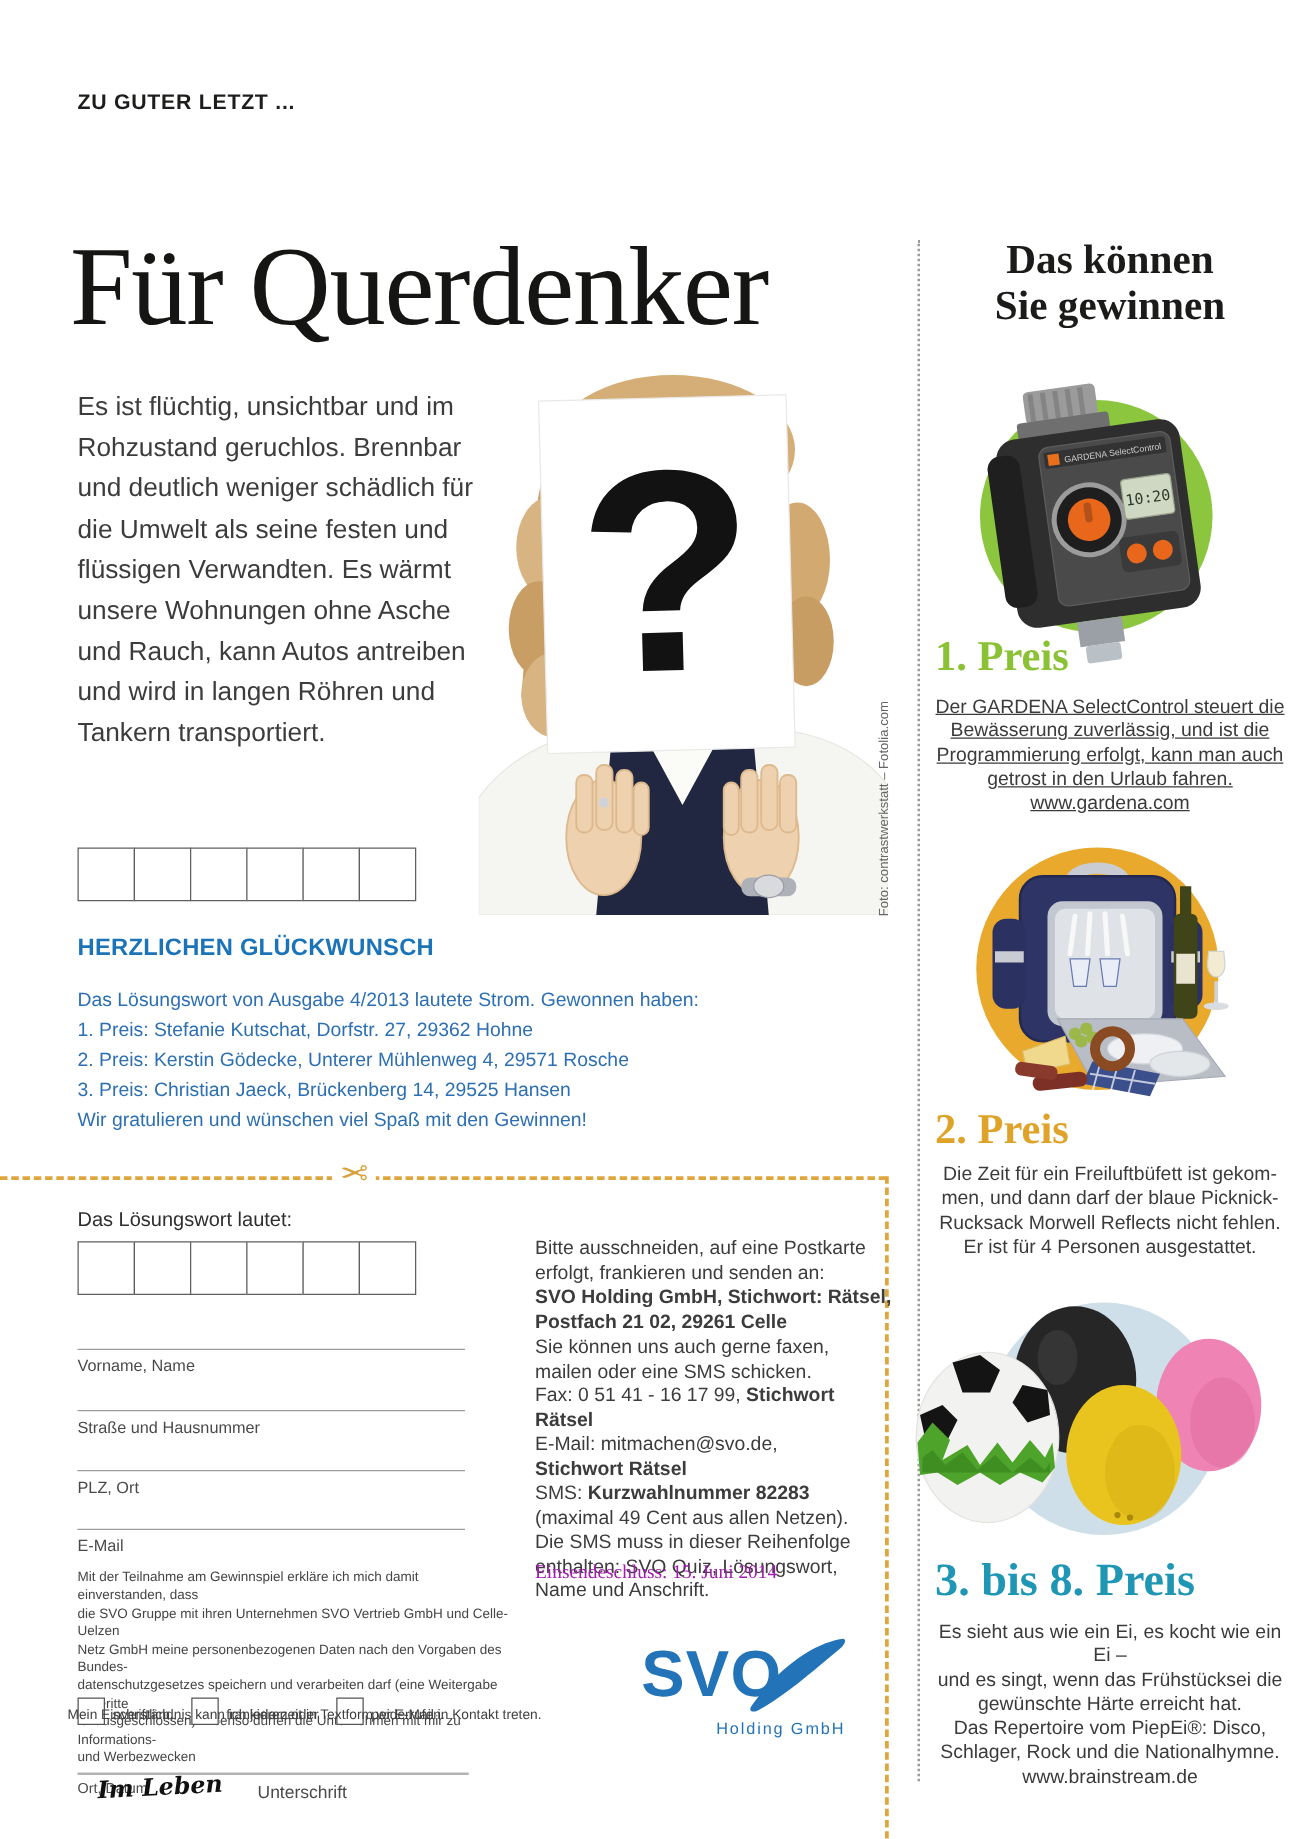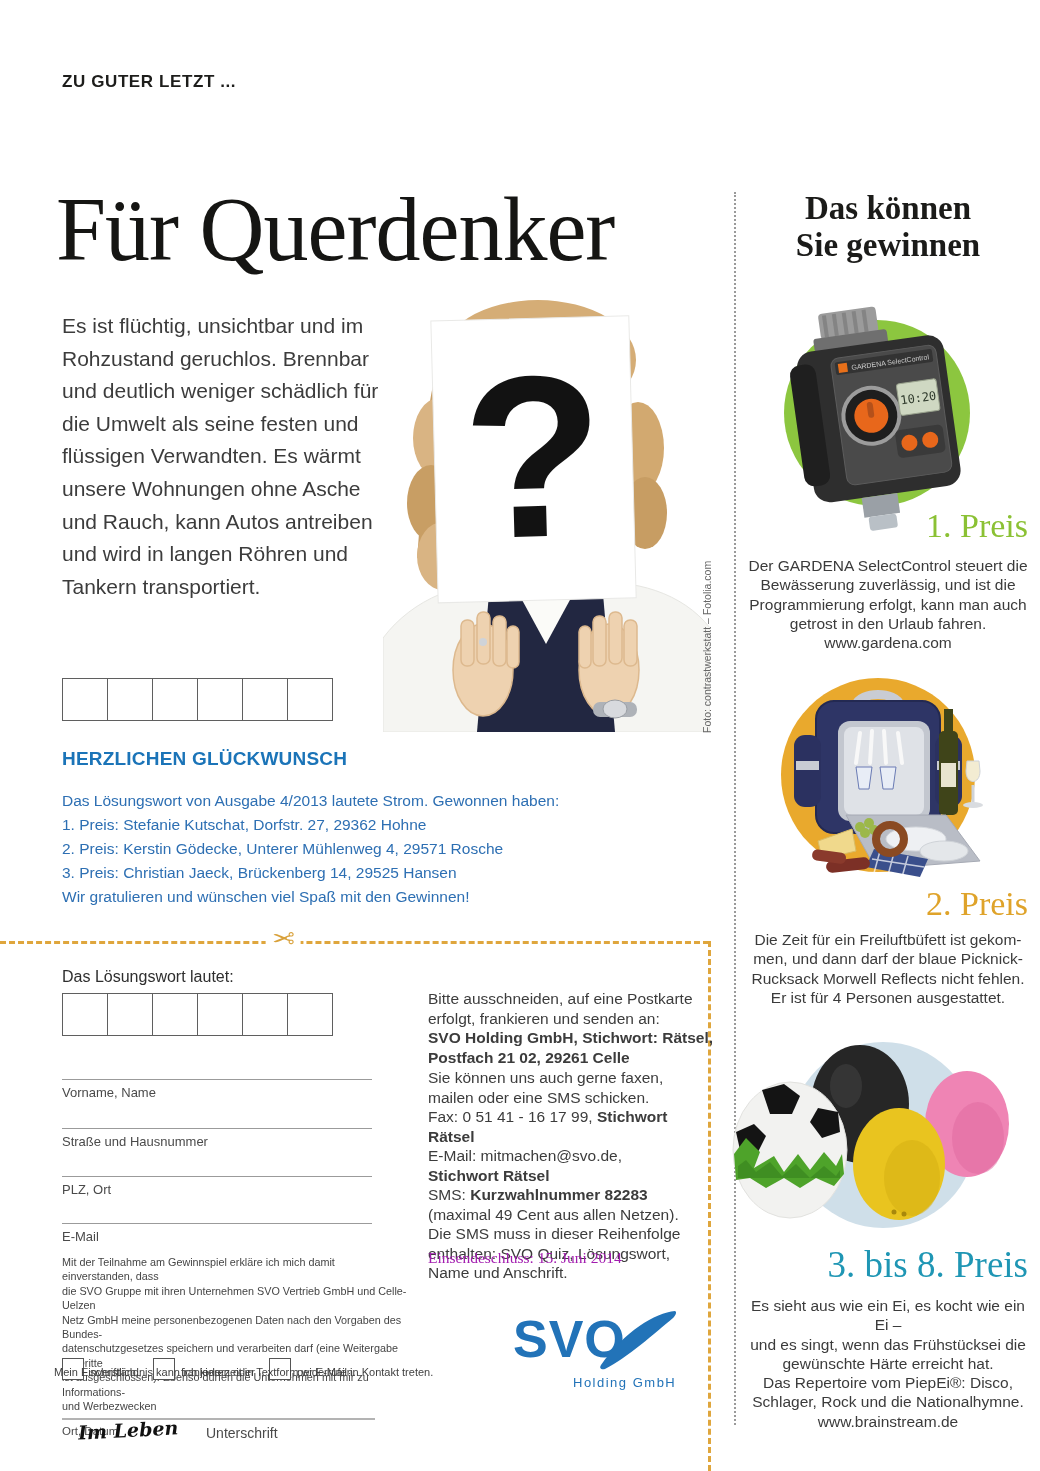--- a/index.html
+++ b/index.html
@@ -58,27 +58,27 @@
   .midtxt{position:absolute;left:428px;width:290px;font-size:15.5px;line-height:19.5px;color:#3c3c3c;}
   #send-block{top:989px;}
   #contact-block{top:1068px;}
   .b{font-weight:700;}
   #deadline{left:428px;top:1249px;font-size:15.5px;color:#a21caf;font-family:Liberation Serif, serif;}
   #svo-logo{left:505px;top:1303px;width:175px;height:95px;}
 
   
   #prizes-h{left:748px;top:190px;width:280px;text-align:center;font-size:33px;line-height:37px;
             font-weight:700;color:#1b1b19;}
-  .ptitle{position:absolute;left:748px;width:280px;text-align:right;font-weight:400;}
+  .ptitle{position:absolute;left:748px;width:280px;text-align:left;font-weight:700;}
   .pdesc{position:absolute;left:742px;width:292px;text-align:center;font-size:15.5px;
          line-height:19.3px;color:#3b3b3b;}
   #p1-art{left:752px;top:293px;width:250px;height:240px;}
   #p1-title{top:507px;font-size:34px;color:#8bc134;}
   #p2-art{left:748px;top:663px;width:260px;height:232px;}
-  #p1-desc{top:556px;}
+  #p1-desc{top:556px;text-decoration:underline;}
   #p2-title{top:885px;font-size:34px;color:#dfa32a;}
   #p2-desc{top:930px;}
   #p3-art{left:726px;top:1028px;width:300px;height:220px;}
   #p3-title{top:1243px;font-size:37px;color:#1f96b4;}
   #p3-desc{top:1296px;}
 </style>
 </head>
 <body>
 
 <div id="page">

